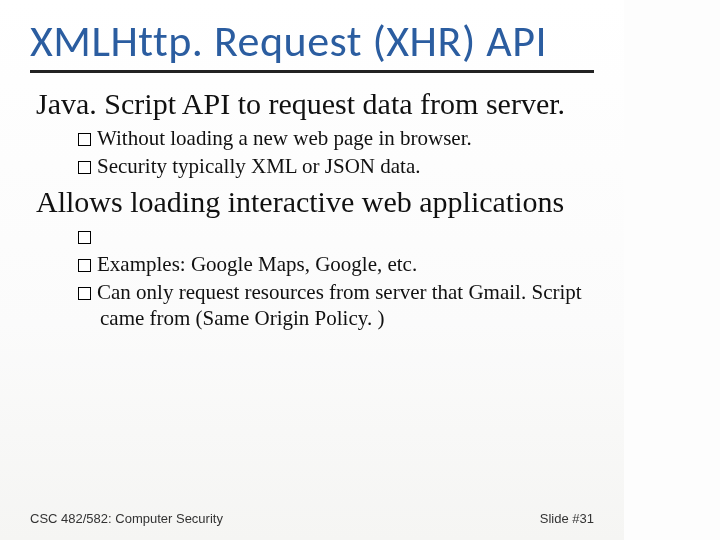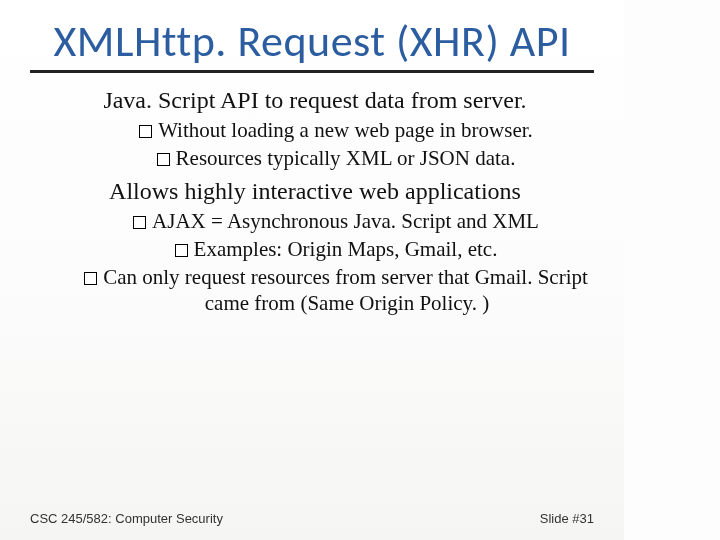--- a/index.html
+++ b/index.html
@@ -8,39 +8,38 @@
     font-family: Georgia, 'Times New Roman', serif;
     background: #fdfdfd;
     position: relative;
   }
   .slide {
     width: 624px;
     height: 540px;
     padding: 18px 30px 0 30px;
     position: relative;
     background: linear-gradient(to bottom, #ffffff 0%, #fbfbfb 60%, #f5f5f3 100%);
-    text-align: center;
   }
   .title {
     font-family: "Segoe UI", "Calibri", "Helvetica Neue", Arial, sans-serif;
     font-size: 44px;
     font-weight: 400;
     color: #2b5da0;
     letter-spacing: 0.5px;
     line-height: 1.05;
     margin-bottom: 6px;
   }
   .title-rule {
     border: none;
     border-top: 3px solid #222;
     margin: 2px 0 12px 0;
     width: 100%;
   }
   .lvl1 {
-    font-size: 24px;
+    font-size: 30px;
     color: #111;
     margin: 4px 0 2px 6px;
     line-height: 1.25;
   }
   .lvl2 {
     font-size: 21px;
     color: #111;
     margin: 2px 0 2px 40px;
     line-height: 1.25;
     text-indent: -22px;
@@ -70,25 +69,25 @@
 </head>
 <body>
 
 <div class="slide">
 
   <div class="title">XMLHttp. Request (XHR) API</div>
   <hr class="title-rule">
 
   <div class="lvl1">Java. Script API to request data from server.</div>
   <div class="lvl2"><span class="box-bullet"></span><span>Without loading a new web page in browser.</span></div>
-  <div class="lvl2"><span class="box-bullet"></span><span>Resources typically XML or JSON data.</span></div>
+  <div class="lvl2"><span class="box-bullet"></span><span>Security typically XML or JSON data.</span></div>
 
-  <div class="lvl1">Allows highly interactive web applications</div>
-  <div class="lvl2"><span class="box-bullet"></span><span>AJAX = Asynchronous Java. Script and XML</span></div>
-  <div class="lvl2"><span class="box-bullet"></span><span>Examples: Origin Maps, Gmail, etc.</span></div>
+  <div class="lvl1">Allows loading interactive web applications</div>
+  <div class="lvl2"><span class="box-bullet"></span></div>
+  <div class="lvl2"><span class="box-bullet"></span><span>Examples: Google Maps, Google, etc.</span></div>
   <div class="lvl2"><span class="box-bullet"></span><span>Can only request resources from server that Gmail. Script came from (Same Origin Policy. )</span></div>
 
   <div class="footer">
-    <span>CSC 245/582: Computer Security</span>
+    <span>CSC 482/582: Computer Security</span>
     <span>Slide #31</span>
   </div>
 
 </div>
 
 </body></html>

